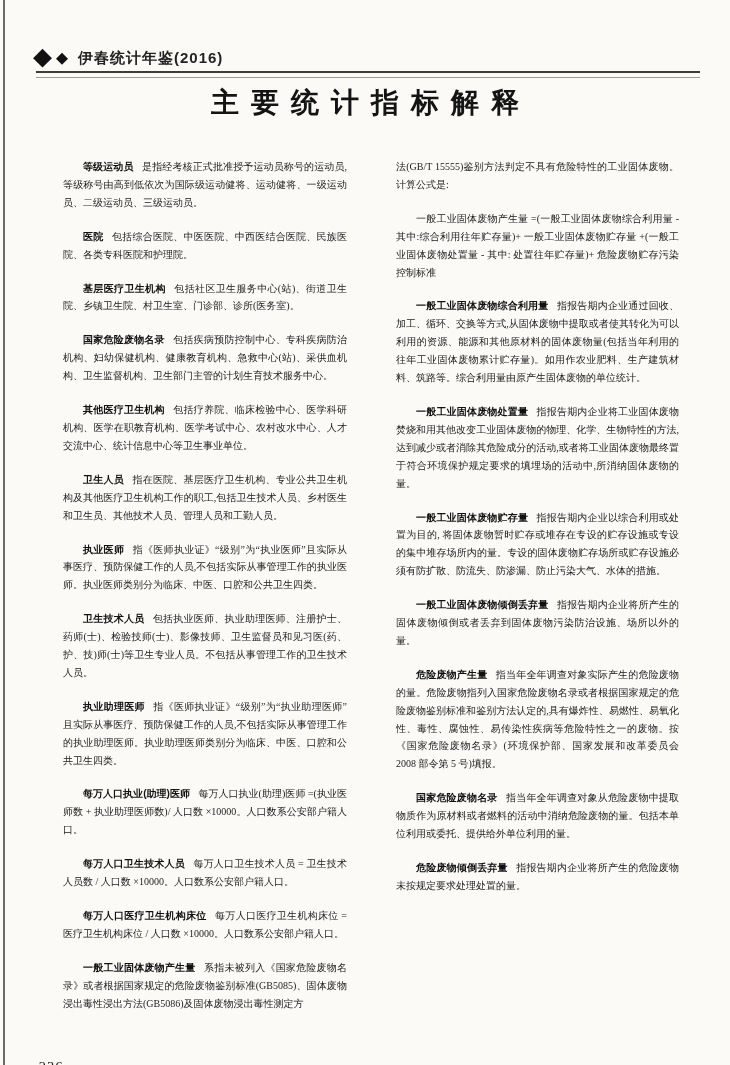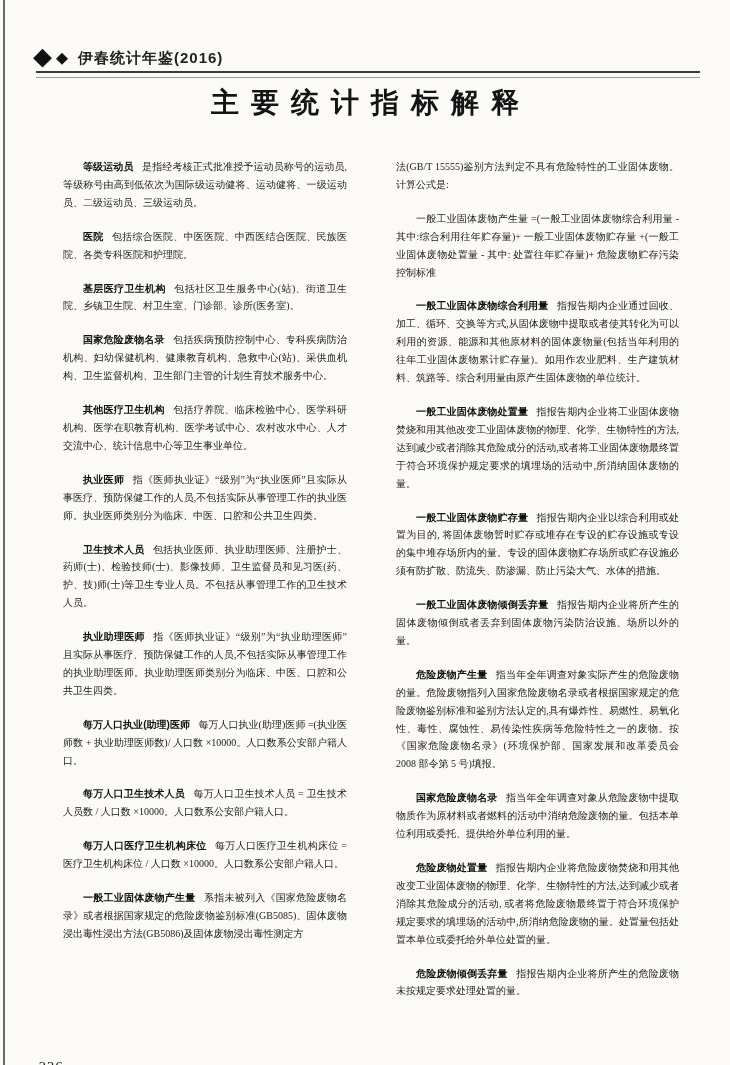--- a/index.html
+++ b/index.html
@@ -78,35 +78,35 @@
 
 <h1 class="title">主要统计指标解释</h1>
 
 <div class="columns">
   <div class="col left" id="col-left">
       <p class="para"><b class="term">等级运动员</b><span>是指经考核正式批准授予运动员称号的运动员,等级称号由高到低依次为国际级运动健将、运动健将、一级运动员、二级运动员、三级运动员。</span></p>
       <p class="para"><b class="term">医院</b><span>包括综合医院、中医医院、中西医结合医院、民族医院、各类专科医院和护理院。</span></p>
       <p class="para"><b class="term">基层医疗卫生机构</b><span>包括社区卫生服务中心(站)、街道卫生院、乡镇卫生院、村卫生室、门诊部、诊所(医务室)。</span></p>
       <p class="para"><b class="term">国家危险废物名录</b><span>包括疾病预防控制中心、专科疾病防治机构、妇幼保健机构、健康教育机构、急救中心(站)、采供血机构、卫生监督机构、卫生部门主管的计划生育技术服务中心。</span></p>
       <p class="para"><b class="term">其他医疗卫生机构</b><span>包括疗养院、临床检验中心、医学科研机构、医学在职教育机构、医学考试中心、农村改水中心、人才交流中心、统计信息中心等卫生事业单位。</span></p>
+      <p class="para"><b class="term">卫生人员</b><span>指在医院、基层医疗卫生机构、专业公共卫生机构及其他医疗卫生机构工作的职工,包括卫生技术人员、乡村医生和卫生员、其他技术人员、管理人员和工勤人员。</span></p>
       <p class="para"><b class="term">执业医师</b><span>指《医师执业证》“级别”为“执业医师”且实际从事医疗、预防保健工作的人员,不包括实际从事管理工作的执业医师。执业医师类别分为临床、中医、口腔和公共卫生四类。</span></p>
       <p class="para"><b class="term">卫生技术人员</b><span>包括执业医师、执业助理医师、注册护士、药师(士)、检验技师(士)、影像技师、卫生监督员和见习医(药、护、技)师(士)等卫生专业人员。不包括从事管理工作的卫生技术人员。</span></p>
       <p class="para"><b class="term">执业助理医师</b><span>指《医师执业证》“级别”为“执业助理医师”且实际从事医疗、预防保健工作的人员,不包括实际从事管理工作的执业助理医师。执业助理医师类别分为临床、中医、口腔和公共卫生四类。</span></p>
       <p class="para"><b class="term">每万人口执业(助理)医师</b><span>每万人口执业(助理)医师 =(执业医师数 + 执业助理医师数)/ 人口数 ×10000。人口数系公安部户籍人口。</span></p>
       <p class="para"><b class="term">每万人口卫生技术人员</b><span>每万人口卫生技术人员 = 卫生技术人员数 / 人口数 ×10000。人口数系公安部户籍人口。</span></p>
       <p class="para"><b class="term">每万人口医疗卫生机构床位</b><span>每万人口医疗卫生机构床位 = 医疗卫生机构床位 / 人口数 ×10000。人口数系公安部户籍人口。</span></p>
       <p class="para"><b class="term">一般工业固体废物产生量</b><span>系指未被列入《国家危险废物名录》或者根据国家规定的危险废物鉴别标准(GB5085)、固体废物浸出毒性浸出方法(GB5086)及固体废物浸出毒性测定方</span></p>
     </div>
   <div class="col right" id="col-right">
       <p class="para no-indent"><span>法(GB/T 15555)鉴别方法判定不具有危险特性的工业固体废物。计算公式是:</span></p>
       <p class="para"><span>一般工业固体废物产生量 =(一般工业固体废物综合利用量 - 其中:综合利用往年贮存量)+ 一般工业固体废物贮存量 +(一般工业固体废物处置量 - 其中: 处置往年贮存量)+ 危险废物贮存污染控制标准</span></p>
       <p class="para"><b class="term">一般工业固体废物综合利用量</b><span>指报告期内企业通过回收、加工、循环、交换等方式,从固体废物中提取或者使其转化为可以利用的资源、能源和其他原材料的固体废物量(包括当年利用的往年工业固体废物累计贮存量)。如用作农业肥料、生产建筑材料、筑路等。综合利用量由原产生固体废物的单位统计。</span></p>
       <p class="para"><b class="term">一般工业固体废物处置量</b><span>指报告期内企业将工业固体废物焚烧和用其他改变工业固体废物的物理、化学、生物特性的方法,达到减少或者消除其危险成分的活动,或者将工业固体废物最终置于符合环境保护规定要求的填埋场的活动中,所消纳固体废物的量。</span></p>
       <p class="para"><b class="term">一般工业固体废物贮存量</b><span>指报告期内企业以综合利用或处置为目的, 将固体废物暂时贮存或堆存在专设的贮存设施或专设的集中堆存场所内的量。专设的固体废物贮存场所或贮存设施必须有防扩散、防流失、防渗漏、防止污染大气、水体的措施。</span></p>
       <p class="para"><b class="term">一般工业固体废物倾倒丢弃量</b><span>指报告期内企业将所产生的固体废物倾倒或者丢弃到固体废物污染防治设施、场所以外的量。</span></p>
       <p class="para"><b class="term">危险废物产生量</b><span>指当年全年调查对象实际产生的危险废物的量。危险废物指列入国家危险废物名录或者根据国家规定的危险废物鉴别标准和鉴别方法认定的,具有爆炸性、易燃性、易氧化性、毒性、腐蚀性、易传染性疾病等危险特性之一的废物。按《国家危险废物名录》(环境保护部、国家发展和改革委员会2008 部令第 5 号)填报。</span></p>
       <p class="para"><b class="term">国家危险废物名录</b><span>指当年全年调查对象从危险废物中提取物质作为原材料或者燃料的活动中消纳危险废物的量。包括本单位利用或委托、提供给外单位利用的量。</span></p>
-      <p class="para"><b class="term">危险废物处置量</b><span>指报告期内企业将危险废物焚烧和用其他改变工业固体废物的物理、化学、生物特性的方法,达到减少或者消除其危险成分的活动, 或者将危险废物最终置于符合环境保护规定要求的填埋场的活动中,所消纳危险废物的量。处置量包括处置本单位或委托给外单位处置的量。</span></p>
       <p class="para"><b class="term">危险废物倾倒丢弃量</b><span>指报告期内企业将所产生的危险废物未按规定要求处理处置的量。</span></p>
     </div>
 </div>
 
 <div class="page-number">·236·</div>
 
 </body></html>

